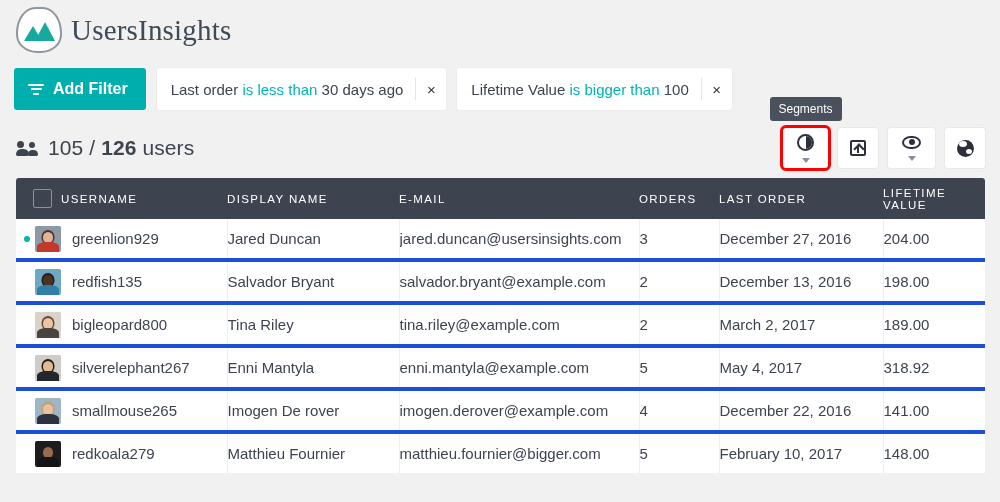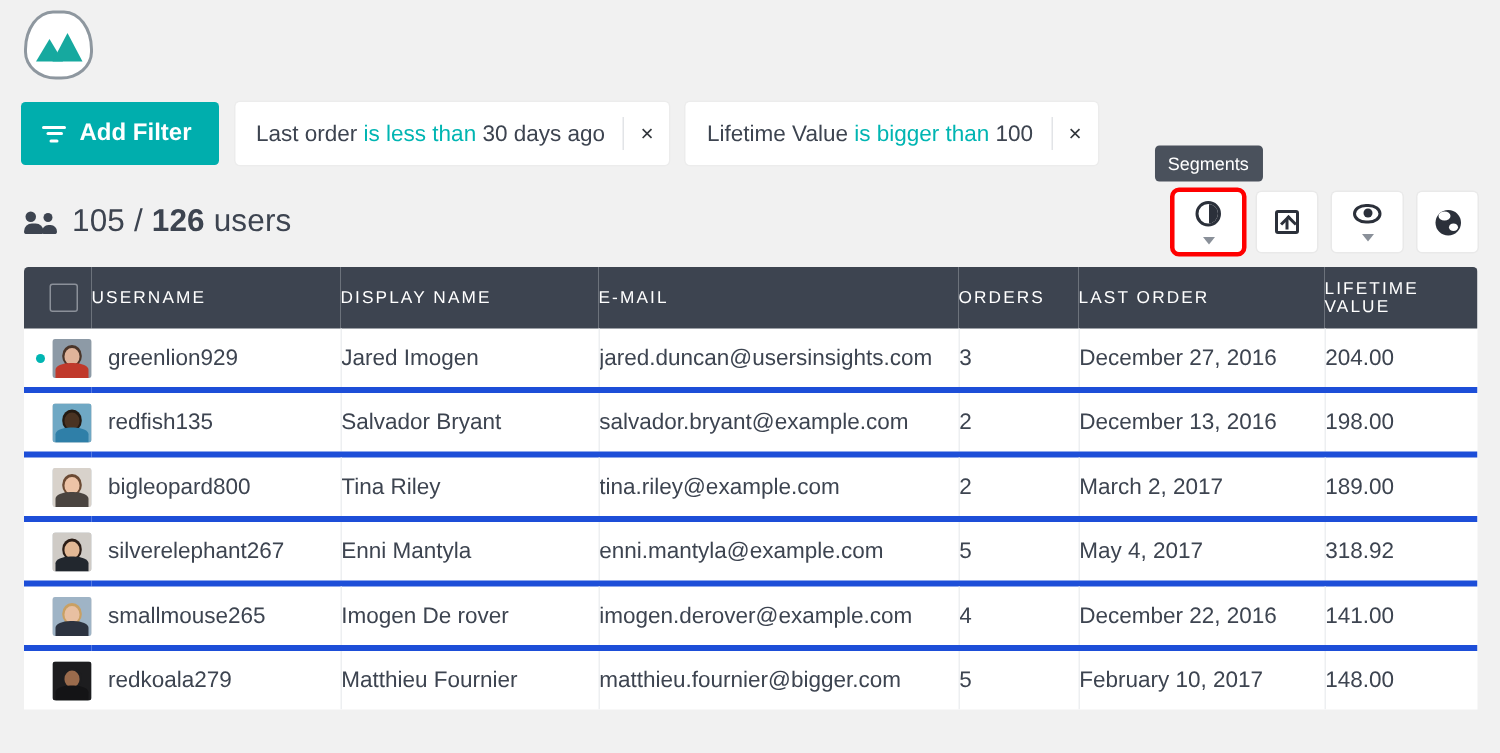--- a/index.html
+++ b/index.html
@@ -421,20 +421,21 @@
 </head>
 <body>
 
 <div class="brand">
   <div class="brand-mark">
     <div class="logo-shape">
         <span class="m1"></span>
         <span class="m2"></span>
       </div>
   </div>
+  <div class="brand-name">UsersInsights</div>
 </div>
 
 <div class="filter-bar">
   <button class="add-filter-btn">
     <span class="funnel-icon">
         <i></i>
         <i></i>
         <i></i>
       </span>
     <span>Add Filter</span>
@@ -517,21 +518,21 @@
                 <div class="ph">
                   <span class="bg" style="background:#8d9aa6"></span>
                   <span class="head" style="width:13px;height:14px;top:4px;background:#4a3529"></span>
                   <span class="head" style="width:10px;height:11px;top:6px;background:#e0b49a"></span>
                   <span class="body" style="width:22px;height:10px;background:#c0392b"></span>
                 </div>
               </span>
               <span class="uname">greenlion929</span>
             </div>
           </td>
-          <td class="pad">Jared Imogen</td>
+          <td class="pad">Jared Duncan</td>
           <td class="pad">jared.duncan@usersinsights.com</td>
           <td class="pad">3</td>
           <td class="pad">December 27, 2016</td>
           <td class="pad">204.00</td>
         </tr>
         <tr>
           <td colspan="2">
             <div class="cell-user">
               <span class="status-dot blank"></span>
               <span class="avatar">

